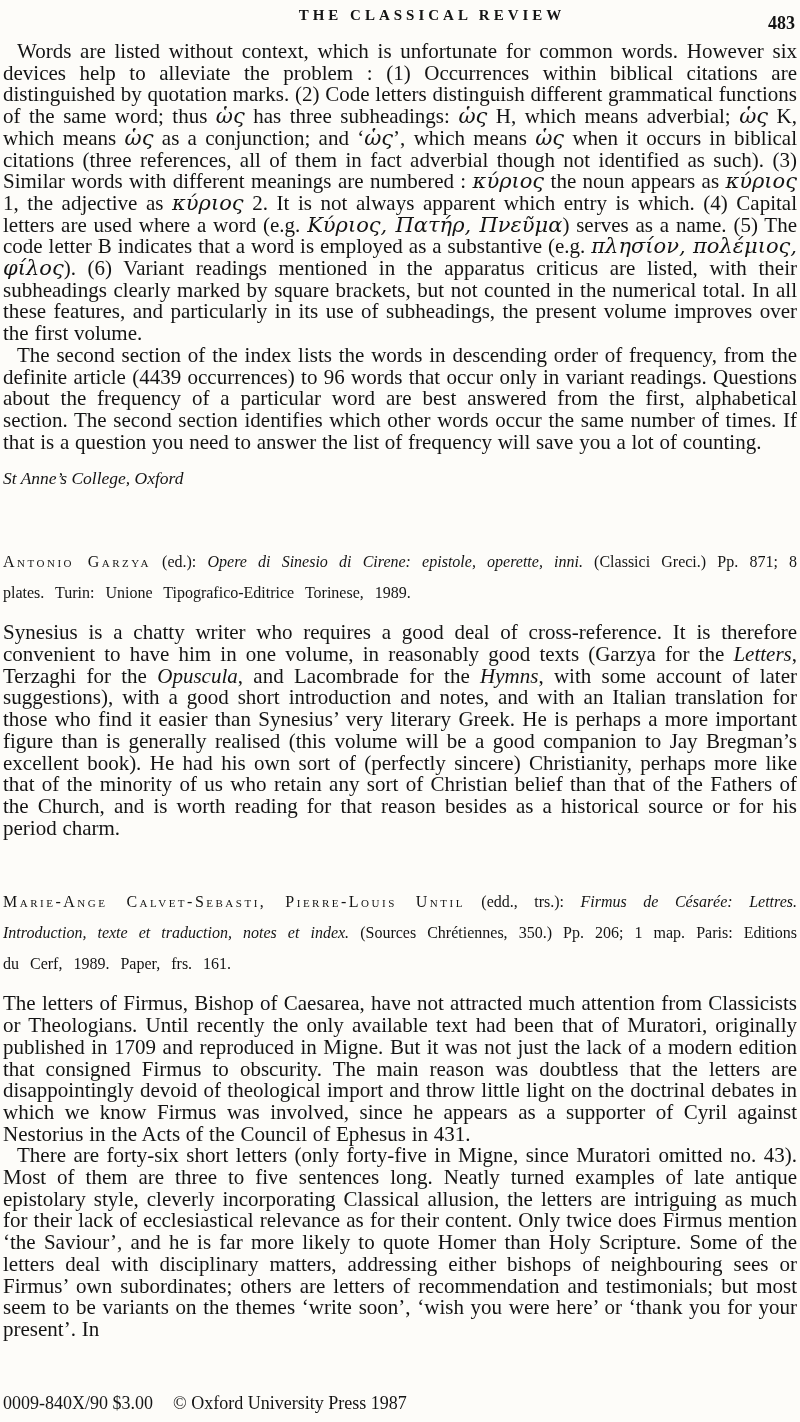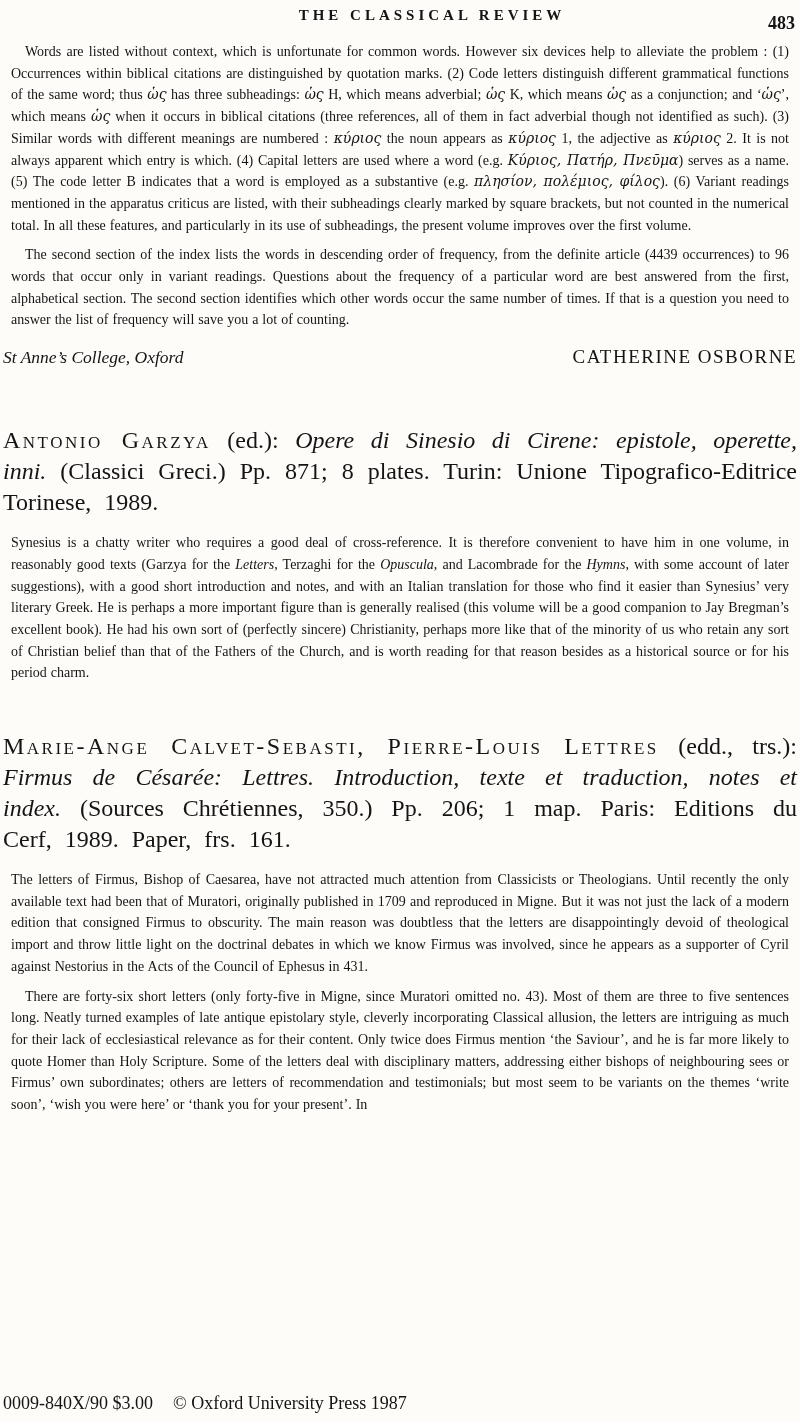--- a/index.html
+++ b/index.html
@@ -22,33 +22,33 @@
     font-size: 15px; font-weight: bold; letter-spacing: 4px;
     white-space: nowrap;
   }
   .runhead-page {
     position: absolute; right: 2px; top: 8px;
     font-size: 18px; font-weight: bold;
   }
 
   
   .body-para {
-    margin: 8px;
-    font-size: 14px;
+    margin: 0;
+    font-size: 21px;
     line-height: 21.7px;
     text-align: justify;
     word-spacing: 0.5px;
   }
   .indent { text-indent: 14px; }
 
   
   .review-heading {
     margin: 0 0 14px 0;
     font-weight: normal;
-    font-size: 24px;
+    font-size: 16px;
     line-height: 31px;
     text-align: justify;
     word-spacing: 7px;
   }
 
   
   .signature {
     display: flex; justify-content: space-between; align-items: flex-end;
     margin-top: 15px;
   }
@@ -80,31 +80,30 @@
   <header class="runhead">
     <div class="runhead-title">THE CLASSICAL REVIEW</div>
     <div class="runhead-page">483</div>
   </header>
 
   <section class="sec-osborne">
     <p class="body-para indent"><span>Words are listed without context, which is unfortunate for common words. However six devices help to alleviate the problem : (1) Occurrences within biblical citations are distinguished by quotation marks. (2) Code letters distinguish different grammatical functions of the same word; thus </span><span class="s-g">ὡς</span><span> has three subheadings: </span><span class="s-g">ὡς</span><span> H, which means adverbial; </span><span class="s-g">ὡς</span><span> K, which means </span><span class="s-g">ὡς</span><span> as a conjunction; and ‘</span><span class="s-g">ὡς</span><span>’, which means </span><span class="s-g">ὡς</span><span> when it occurs in biblical citations (three references, all of them in fact adverbial though not identified as such). (3) Similar words with different meanings are numbered : </span><span class="s-g">κύριος</span><span> the noun appears as </span><span class="s-g">κύριος</span><span> 1, the adjective as </span><span class="s-g">κύριος</span><span> 2. It is not always apparent which entry is which. (4) Capital letters are used where a word (e.g. </span><span class="s-g">Κύριος, Πατήρ, Πνεῦμα</span><span>) serves as a name. (5) The code letter B indicates that a word is employed as a substantive (e.g. </span><span class="s-g">πλησίον, πολέμιος, φίλος</span><span>). (6) Variant readings mentioned in the apparatus criticus are listed, with their subheadings clearly marked by square brackets, but not counted in the numerical total. In all these features, and particularly in its use of subheadings, the present volume improves over the first volume.</span></p>
     <p class="body-para indent"><span>The second section of the index lists the words in descending order of frequency, from the definite article (4439 occurrences) to 96 words that occur only in variant readings. Questions about the frequency of a particular word are best answered from the first, alphabetical section. The second section identifies which other words occur the same number of times. If that is a question you need to answer the list of frequency will save you a lot of counting.</span></p>
     <div class="signature">
       <span class="affiliation">St Anne’s College, Oxford</span>
-      <span class="reviewer">CATHERINE OSBORNE</span>
     </div>
   </section>
 
   <section class="sec-garzya">
     <h2 class="review-heading"><span class="s-sc">Antonio Garzya</span><span> (ed.): </span><span class="s-i">Opere di Sinesio di Cirene: epistole, operette, inni.</span><span> (Classici Greci.) Pp. 871; 8 plates. Turin: Unione Tipografico-Editrice Torinese, 1989.</span></h2>
     <p class="body-para"><span>Synesius is a chatty writer who requires a good deal of cross-reference. It is therefore convenient to have him in one volume, in reasonably good texts (Garzya for the </span><span class="s-i">Letters</span><span>, Terzaghi for the </span><span class="s-i">Opuscula</span><span>, and Lacombrade for the </span><span class="s-i">Hymns</span><span>, with some account of later suggestions), with a good short introduction and notes, and with an Italian translation for those who find it easier than Synesius’ very literary Greek. He is perhaps a more important figure than is generally realised (this volume will be a good companion to Jay Bregman’s excellent book). He had his own sort of (perfectly sincere) Christianity, perhaps more like that of the minority of us who retain any sort of Christian belief than that of the Fathers of the Church, and is worth reading for that reason besides as a historical source or for his period charm.</span></p>
   </section>
 
   <section class="sec-calvet">
-    <h2 class="review-heading"><span class="s-sc">Marie-Ange Calvet-Sebasti, Pierre-Louis Lettres</span><span> (edd., trs.): </span><span class="s-i">Firmus de Césarée: Lettres. Introduction, texte et traduction, notes et index.</span><span> (Sources Chrétiennes, 350.) Pp. 206; 1 map. Paris: Editions du Cerf, 1989. Paper, frs. 161.</span></h2>
+    <h2 class="review-heading"><span class="s-sc">Marie-Ange Calvet-Sebasti, Pierre-Louis Until</span><span> (edd., trs.): </span><span class="s-i">Firmus de Césarée: Lettres. Introduction, texte et traduction, notes et index.</span><span> (Sources Chrétiennes, 350.) Pp. 206; 1 map. Paris: Editions du Cerf, 1989. Paper, frs. 161.</span></h2>
     <p class="body-para"><span>The letters of Firmus, Bishop of Caesarea, have not attracted much attention from Classicists or Theologians. Until recently the only available text had been that of Muratori, originally published in 1709 and reproduced in Migne. But it was not just the lack of a modern edition that consigned Firmus to obscurity. The main reason was doubtless that the letters are disappointingly devoid of theological import and throw little light on the doctrinal debates in which we know Firmus was involved, since he appears as a supporter of Cyril against Nestorius in the Acts of the Council of Ephesus in 431.</span></p>
     <p class="body-para indent"><span>There are forty-six short letters (only forty-five in Migne, since Muratori omitted no. 43). Most of them are three to five sentences long. Neatly turned examples of late antique epistolary style, cleverly incorporating Classical allusion, the letters are intriguing as much for their lack of ecclesiastical relevance as for their content. Only twice does Firmus mention ‘the Saviour’, and he is far more likely to quote Homer than Holy Scripture. Some of the letters deal with disciplinary matters, addressing either bishops of neighbouring sees or Firmus’ own subordinates; others are letters of recommendation and testimonials; but most seem to be variants on the themes ‘write soon’, ‘wish you were here’ or ‘thank you for your present’. In</span></p>
   </section>
 
 </div>
 
 <footer class="pagefoot">
   <span class="issn">0009-840X/90 $3.00</span><span>© Oxford University Press 1987</span>
 </footer>
 

